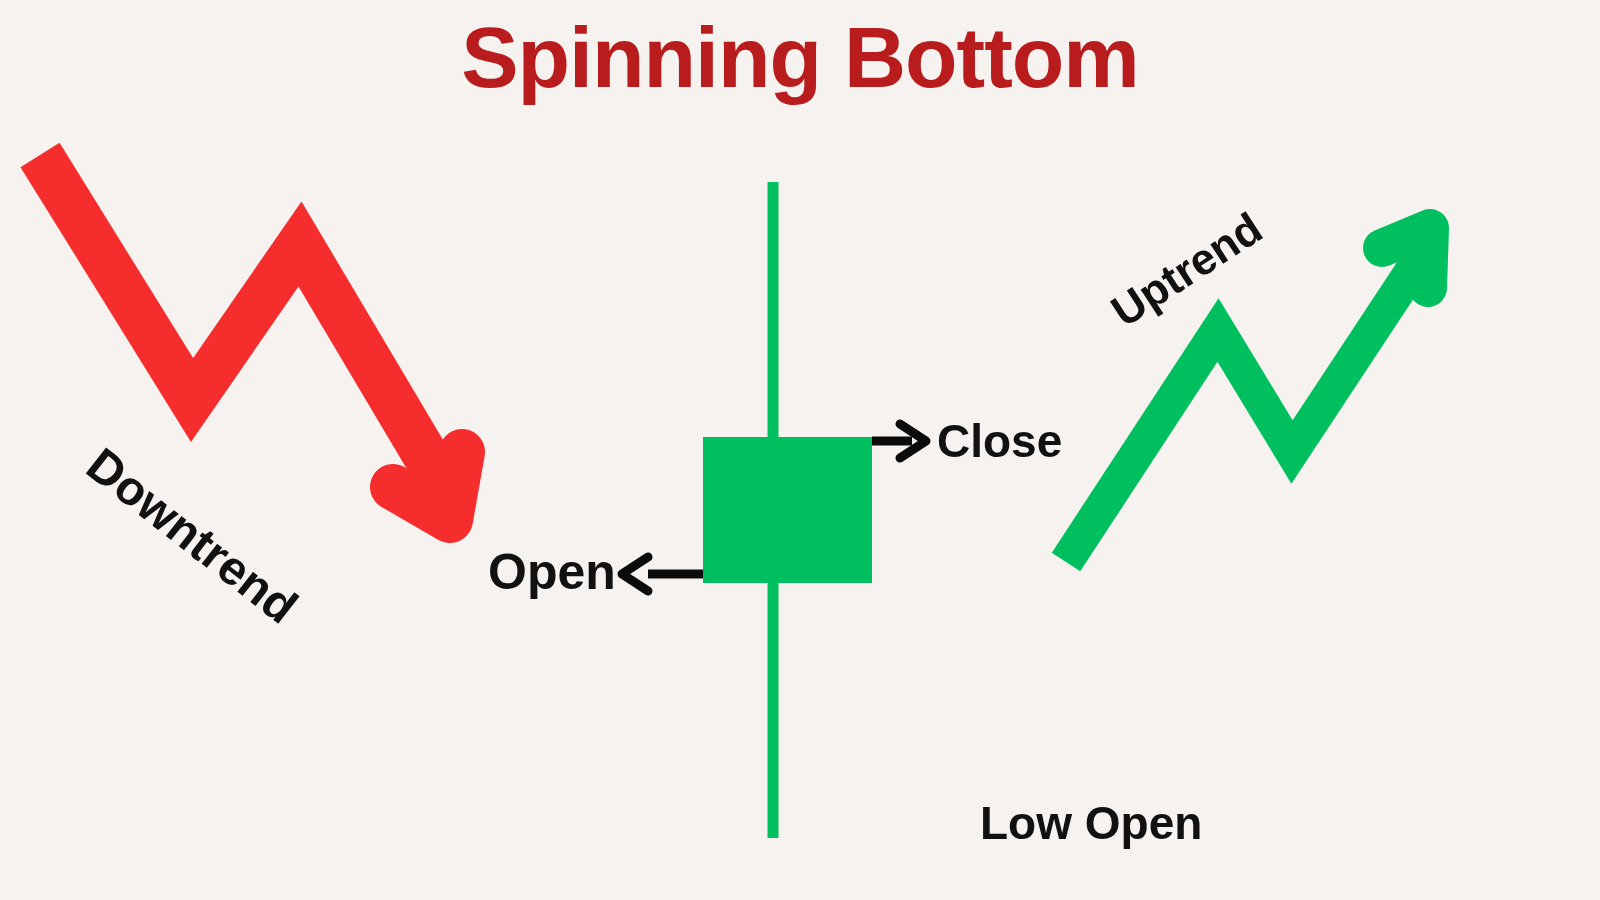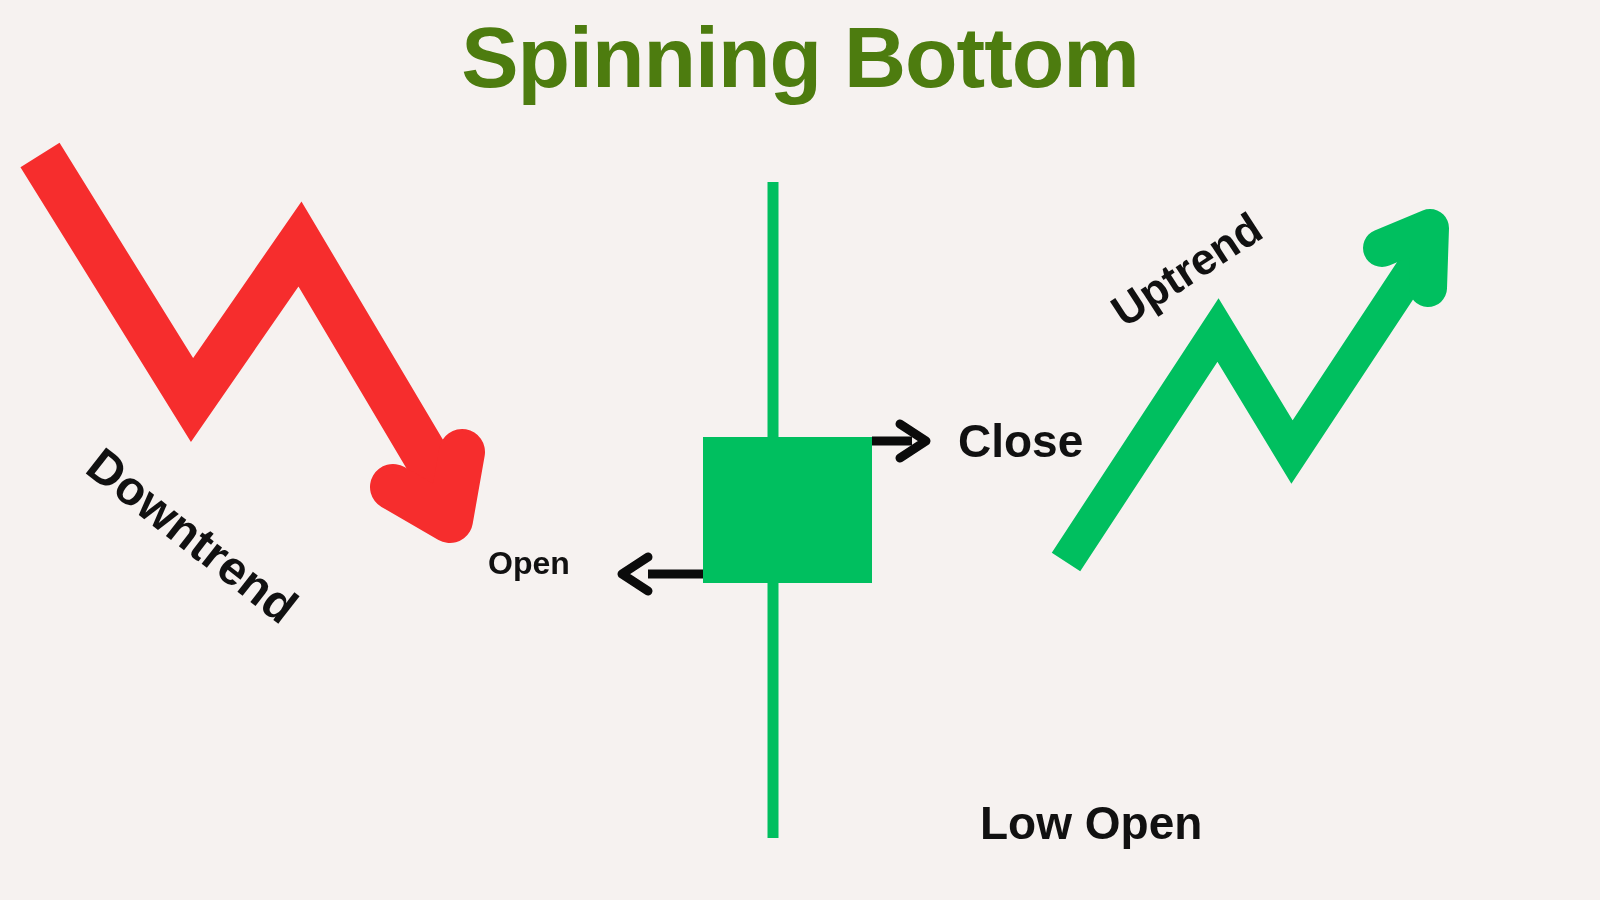--- a/index.html
+++ b/index.html
@@ -30,43 +30,43 @@
     line-height: 1;
   }
   #title {
     left: 0;
     top: 14px;
     width: 1600px;
     text-align: center;
     font-size: 86px;
     font-weight: 800;
     letter-spacing: -1px;
-    color: #4d7c0f;
+    color: #b91c1c;
   }
   #label-downtrend {
     left: 108px;
     top: 440px;
     font-size: 48px;
     transform: rotate(38deg);
     transform-origin: left top;
   }
   #label-uptrend {
     left: 1128px;
     top: 290px;
     font-size: 44px;
     transform: rotate(-33deg);
     transform-origin: left bottom;
   }
   #label-open {
     left: 488px;
     top: 547px;
-    font-size: 32px;
+    font-size: 50px;
   }
   #label-close {
-    left: 958px;
+    left: 937px;
     top: 418px;
     font-size: 46px;
   }
   #label-lowtrend {
     left: 980px;
     top: 800px;
     font-size: 46px;
   }
 </style>
 </head>

